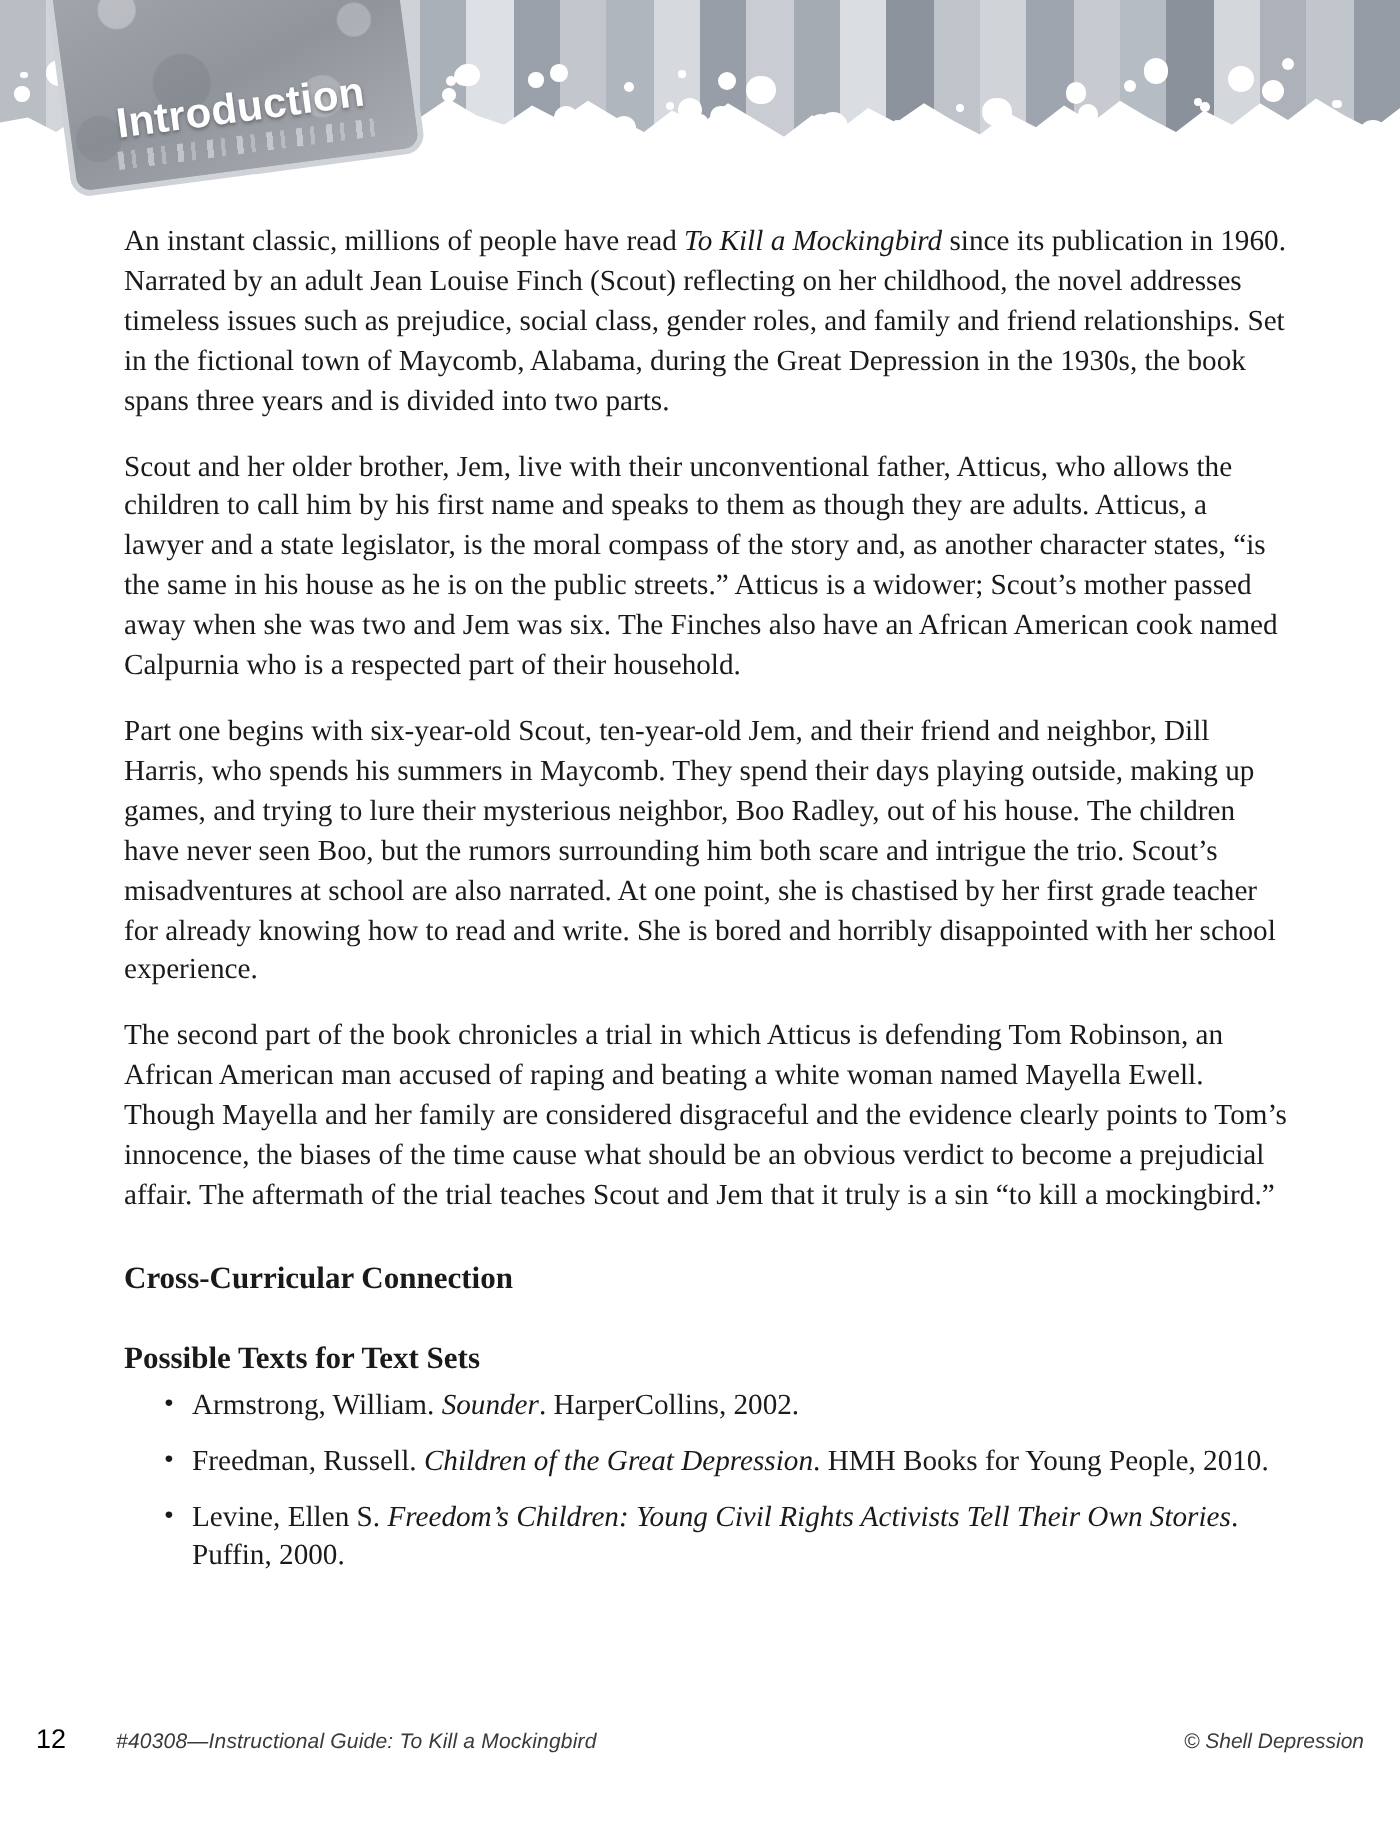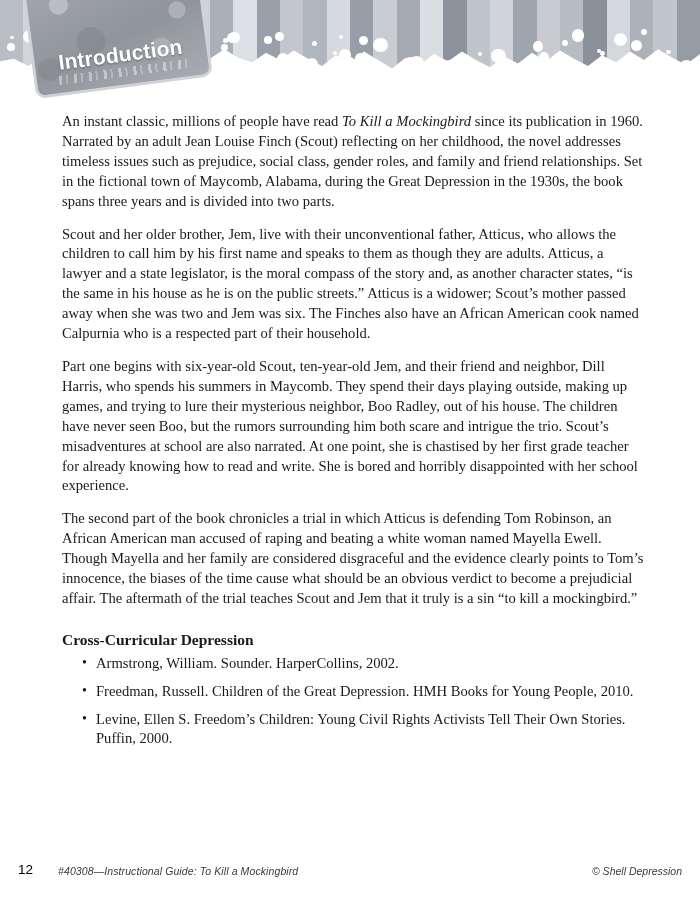--- a/index.html
+++ b/index.html
@@ -168,21 +168,21 @@
     position: relative;
     padding-left: 0;
   }
   ul.text-sets li::before {
     content: "\2022";
     position: absolute;
     left: -14px;
     top: -1px;
     font-size: 14px;
   }
-  ul.text-sets li .it { }
+  ul.text-sets li .it { font-style: italic; }
 
   
   .footer {
     position: absolute;
     left: 18px;
     right: 18px;
     top: 862px;
     height: 22px;
   }
   .footer-page {
@@ -333,22 +333,23 @@
 <div class="page">
 
 
   <div id="paragraphs">
       <p class="body-par"><span>An instant classic, millions of people have read </span><span class="it">To Kill a Mockingbird</span><span> since its publication in 1960.  Narrated by an adult Jean Louise Finch (Scout) reflecting on her childhood, the novel addresses timeless issues such as prejudice, social class, gender roles, and family and friend relationships.  Set in the fictional town of Maycomb, Alabama, during the Great Depression in the 1930s, the book spans three years and is divided into two parts.</span></p>
       <p class="body-par"><span>Scout and her older brother, Jem, live with their unconventional father, Atticus, who allows the children to call him by his first name and speaks to them as though they are adults.  Atticus, a lawyer and a state legislator, is the moral compass of the story and, as another character states, “is the same in his house as he is on the public streets.”  Atticus is a widower; Scout’s mother passed away when she was two and Jem was six.  The Finches also have an African American cook named Calpurnia who is a respected part of their household.</span></p>
       <p class="body-par"><span>Part one begins with six-year-old Scout, ten-year-old Jem, and their friend and neighbor, Dill Harris, who spends his summers in Maycomb.  They spend their days playing outside, making up games, and trying to lure their mysterious neighbor, Boo Radley, out of his house.  The children have never seen Boo, but the rumors surrounding him both scare and intrigue the trio.  Scout’s misadventures at school are also narrated.  At one point, she is chastised by her first grade teacher for already knowing how to read and write.  She is bored and horribly disappointed with her school experience.</span></p>
       <p class="body-par"><span>The second part of the book chronicles a trial in which Atticus is defending Tom Robinson, an African American man accused of raping and beating a white woman named Mayella Ewell.  Though Mayella and her family are considered disgraceful and the evidence clearly points to Tom’s innocence, the biases of the time cause what should be an obvious verdict to become a prejudicial affair.  The aftermath of the trial teaches Scout and Jem that it truly is a sin “to kill a mockingbird.”</span></p>
     </div>
 
-  <h2 class="section-head">Cross-Curricular Depression</h2>
-
+  <h2 class="section-head">Cross-Curricular Connection</h2>
+
+  <h2 class="section-head">Possible Texts for Text Sets</h2>
   <ul class="text-sets" id="text-sets-list">
       <li><span>Armstrong, William. </span><span class="it">Sounder</span><span>. HarperCollins, 2002.</span></li>
       <li><span>Freedman, Russell. </span><span class="it">Children of the Great Depression</span><span>. HMH Books for Young People, 2010.</span></li>
       <li><span>Levine, Ellen S. </span><span class="it">Freedom’s Children: Young Civil Rights Activists Tell Their Own Stories</span><span>. Puffin, 2000.</span></li>
     </ul>
 
 </div>
 
 <div class="footer">
   <div class="footer-page">12</div>

